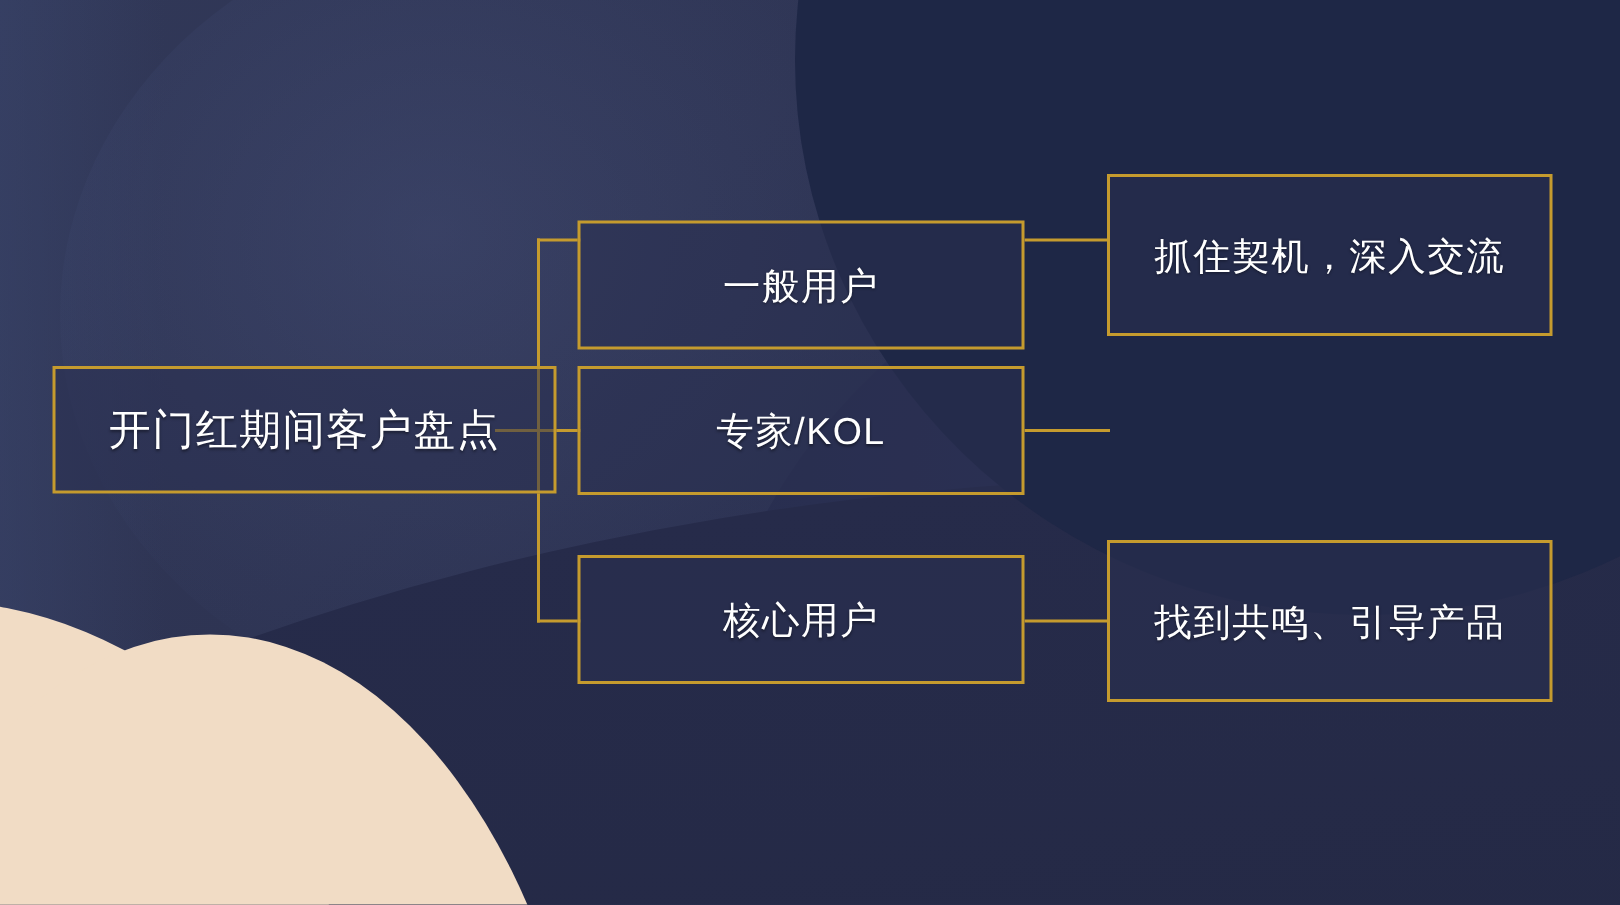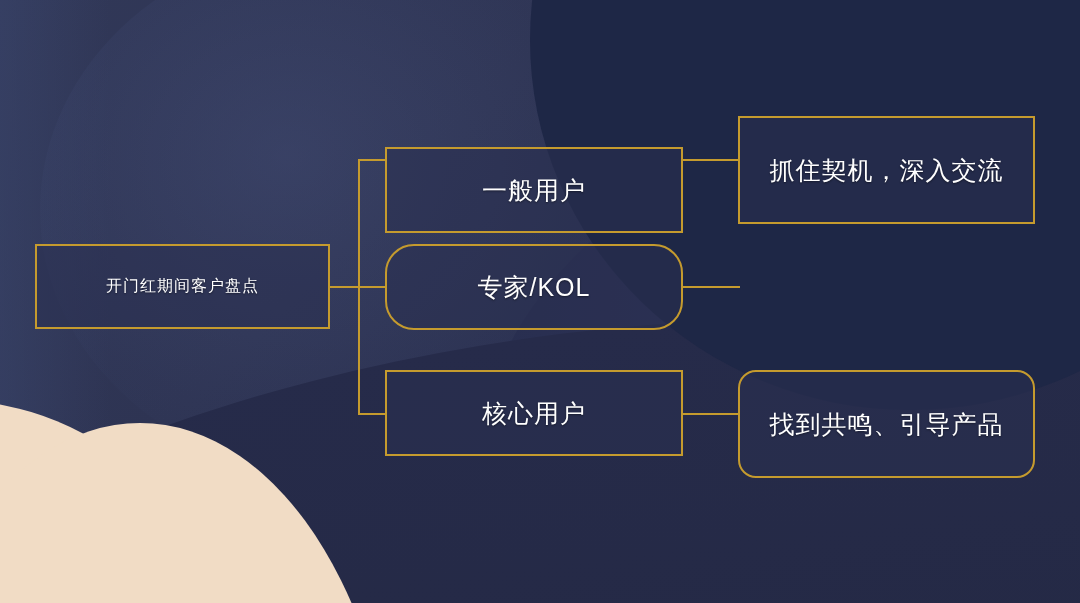--- a/index.html
+++ b/index.html
@@ -95,41 +95,41 @@
     display: flex;
     align-items: center;
     justify-content: center;
     color: #ffffff;
     letter-spacing: 1px;
     text-shadow: 0 1px 2px rgba(0,0,0,0.45);
     white-space: nowrap;
   }
   .node-root {
     left: 35px; top: 244px;
-    width: 295px; height: 85px;
-    font-size: 16px;
+    width: 336px; height: 85px;
+    font-size: 28px;
   }
   .node-mid {
     left: 385px;
     width: 298px; height: 86px;
     font-size: 25px;
   }
   .node-mid-1 { top: 116px; margin-top: 31px; }
-  .node-mid-2 { top: 244px; border-radius: 29px; }
+  .node-mid-2 { top: 244px; }
   .node-mid-3 { top: 370px; justify-content: center; }
 
   .node-leaf {
     left: 738px;
     width: 297px; height: 108px;
     font-size: 25px;
     justify-content: center;
   }
   .node-leaf-1 { top: 116px; }
   .node-leaf-2 { top: 244px; }
-  .node-leaf-3 { top: 370px; border-radius: 18px; }
+  .node-leaf-3 { top: 360px; }
 </style>
 </head>
 <body>
 
 <div id="slide">
 
   <div class="bg-layer bg-band-left"></div>
   <div class="bg-layer bg-sheen"></div>
   <div class="bg-layer bg-blob-right"></div>
   <div class="bg-layer bg-sweep-bottom"></div>

